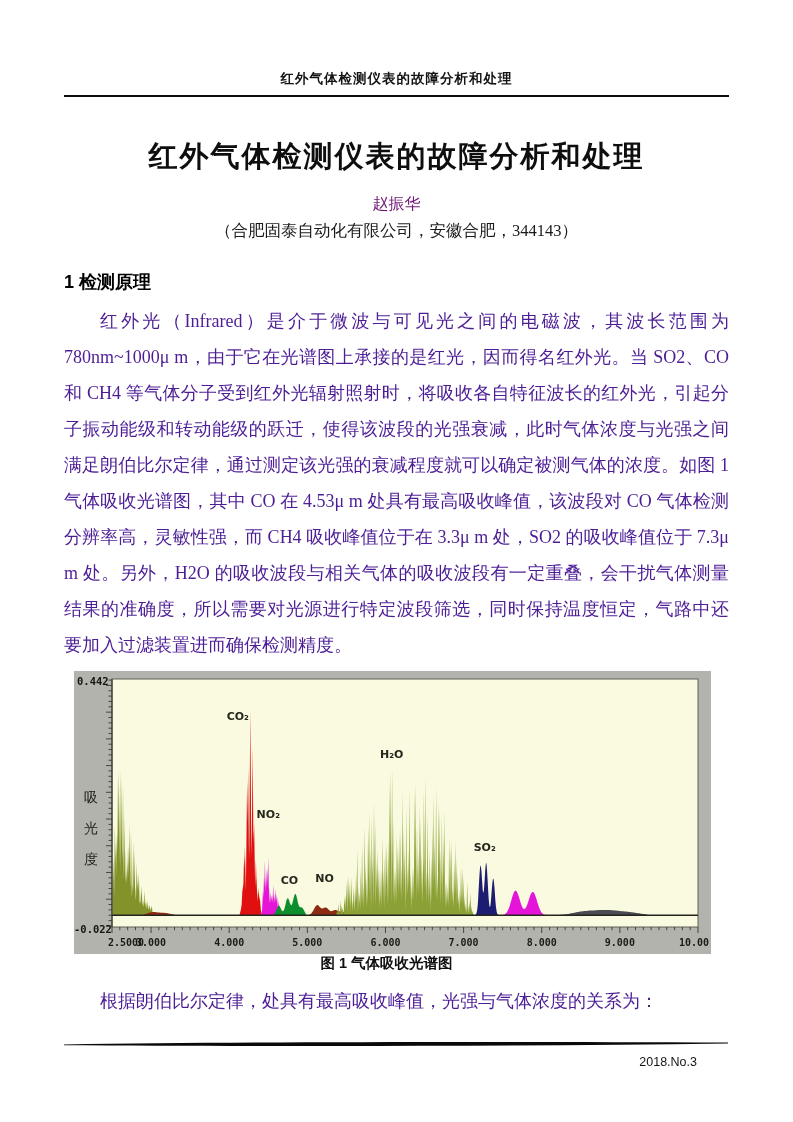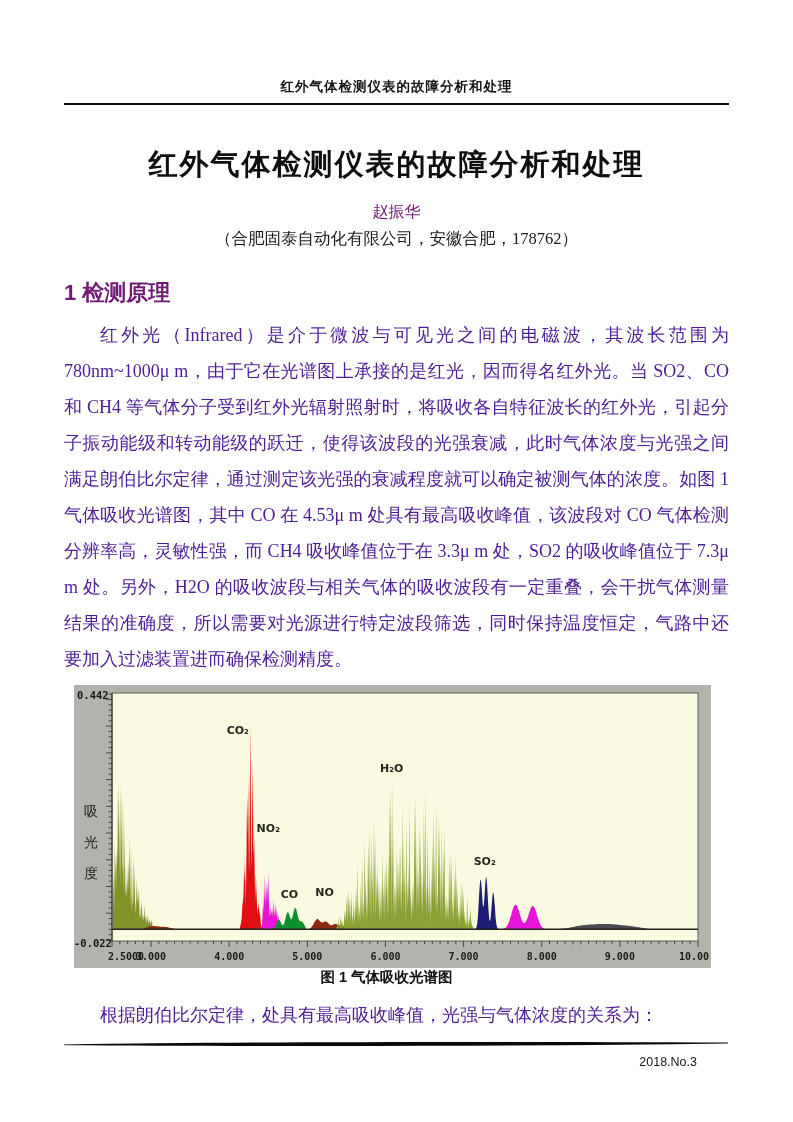--- a/index.html
+++ b/index.html
@@ -2,21 +2,21 @@
 <html><head>
 <meta charset="utf-8">
 <style>
   html,body{margin:0;padding:0;background:#e8e8e8;}
   .page{
     position:relative;
     width:793px;height:1122px;
     margin:0 auto;
     background:#ffffff;
     box-sizing:border-box;
-    padding:16px 64px;
+    padding:8px 64px;
     font-family:"Liberation Serif","DejaVu Serif",serif;
     color:#111;
     overflow:hidden;
   }
   .running-head{
     padding-top:62px;
     text-align:center;
     font-size:13.5px;
     font-weight:600;
     letter-spacing:1px;
@@ -43,23 +43,23 @@
   }
   .affiliation{
     margin-top:5px;
     text-align:center;
     font-size:16.5px;
     color:#1a1a1a;
   }
   .section-heading{
     margin:28px 0 0 0;
     font-family:"Liberation Sans","DejaVu Sans",sans-serif;
-    font-size:22px;
+    font-size:18px;
     font-weight:700;
-    color:#701a75;
+    color:#000000;
   }
   .body-para{
     margin:9px 0 0 0;
     font-size:18px;
     line-height:36px;
     text-align:justify;
     text-indent:2em;
     color:#4c1d95;
   }
   .chart-figure{
@@ -107,21 +107,21 @@
 <div class="page">
 
   <header>
     <div class="running-head">红外气体检测仪表的故障分析和处理</div>
     <div class="head-rule"></div>
   </header>
 
   <h1 class="title">红外气体检测仪表的故障分析和处理</h1>
 
   <div class="author">赵振华</div>
-  <div class="affiliation">（合肥固泰自动化有限公司，安徽合肥，178762）</div>
+  <div class="affiliation">（合肥固泰自动化有限公司，安徽合肥，344143）</div>
 
   <h2 class="section-heading">1 检测原理</h2>
 
   <p class="body-para">红外光（Infrared）是介于微波与可见光之间的电磁波，其波长范围为 780nm~1000μ m，由于它在光谱图上承接的是红光，因而得名红外光。当 SO2、CO 和 CH4 等气体分子受到红外光辐射照射时，将吸收各自特征波长的红外光，引起分子振动能级和转动能级的跃迁，使得该波段的光强衰减，此时气体浓度与光强之间满足朗伯比尔定律，通过测定该光强的衰减程度就可以确定被测气体的浓度。如图 1 气体吸收光谱图，其中 CO 在 4.53μ m 处具有最高吸收峰值，该波段对 CO 气体检测分辨率高，灵敏性强，而 CH4 吸收峰值位于在 3.3μ m 处，SO2 的吸收峰值位于 7.3μ m 处。另外，H2O 的吸收波段与相关气体的吸收波段有一定重叠，会干扰气体测量结果的准确度，所以需要对光源进行特定波段筛选，同时保持温度恒定，气路中还要加入过滤装置进而确保检测精度。</p>
 
   <figure class="chart-figure">
     <svg id="spectrum" width="637" height="283" viewBox="0 0 637 283" aria-hidden="true">
         <rect x="0" y="0" width="637" height="283" fill="#b3b3ae"></rect>
         <rect x="38" y="8" width="586" height="248" fill="#f9fadf" stroke="#60605a" stroke-width="1"></rect>
         <line x1="38" x2="32" y1="254.93103448275863" y2="254.93103448275863" stroke="#3a3a35" stroke-width="0.9"></line>

